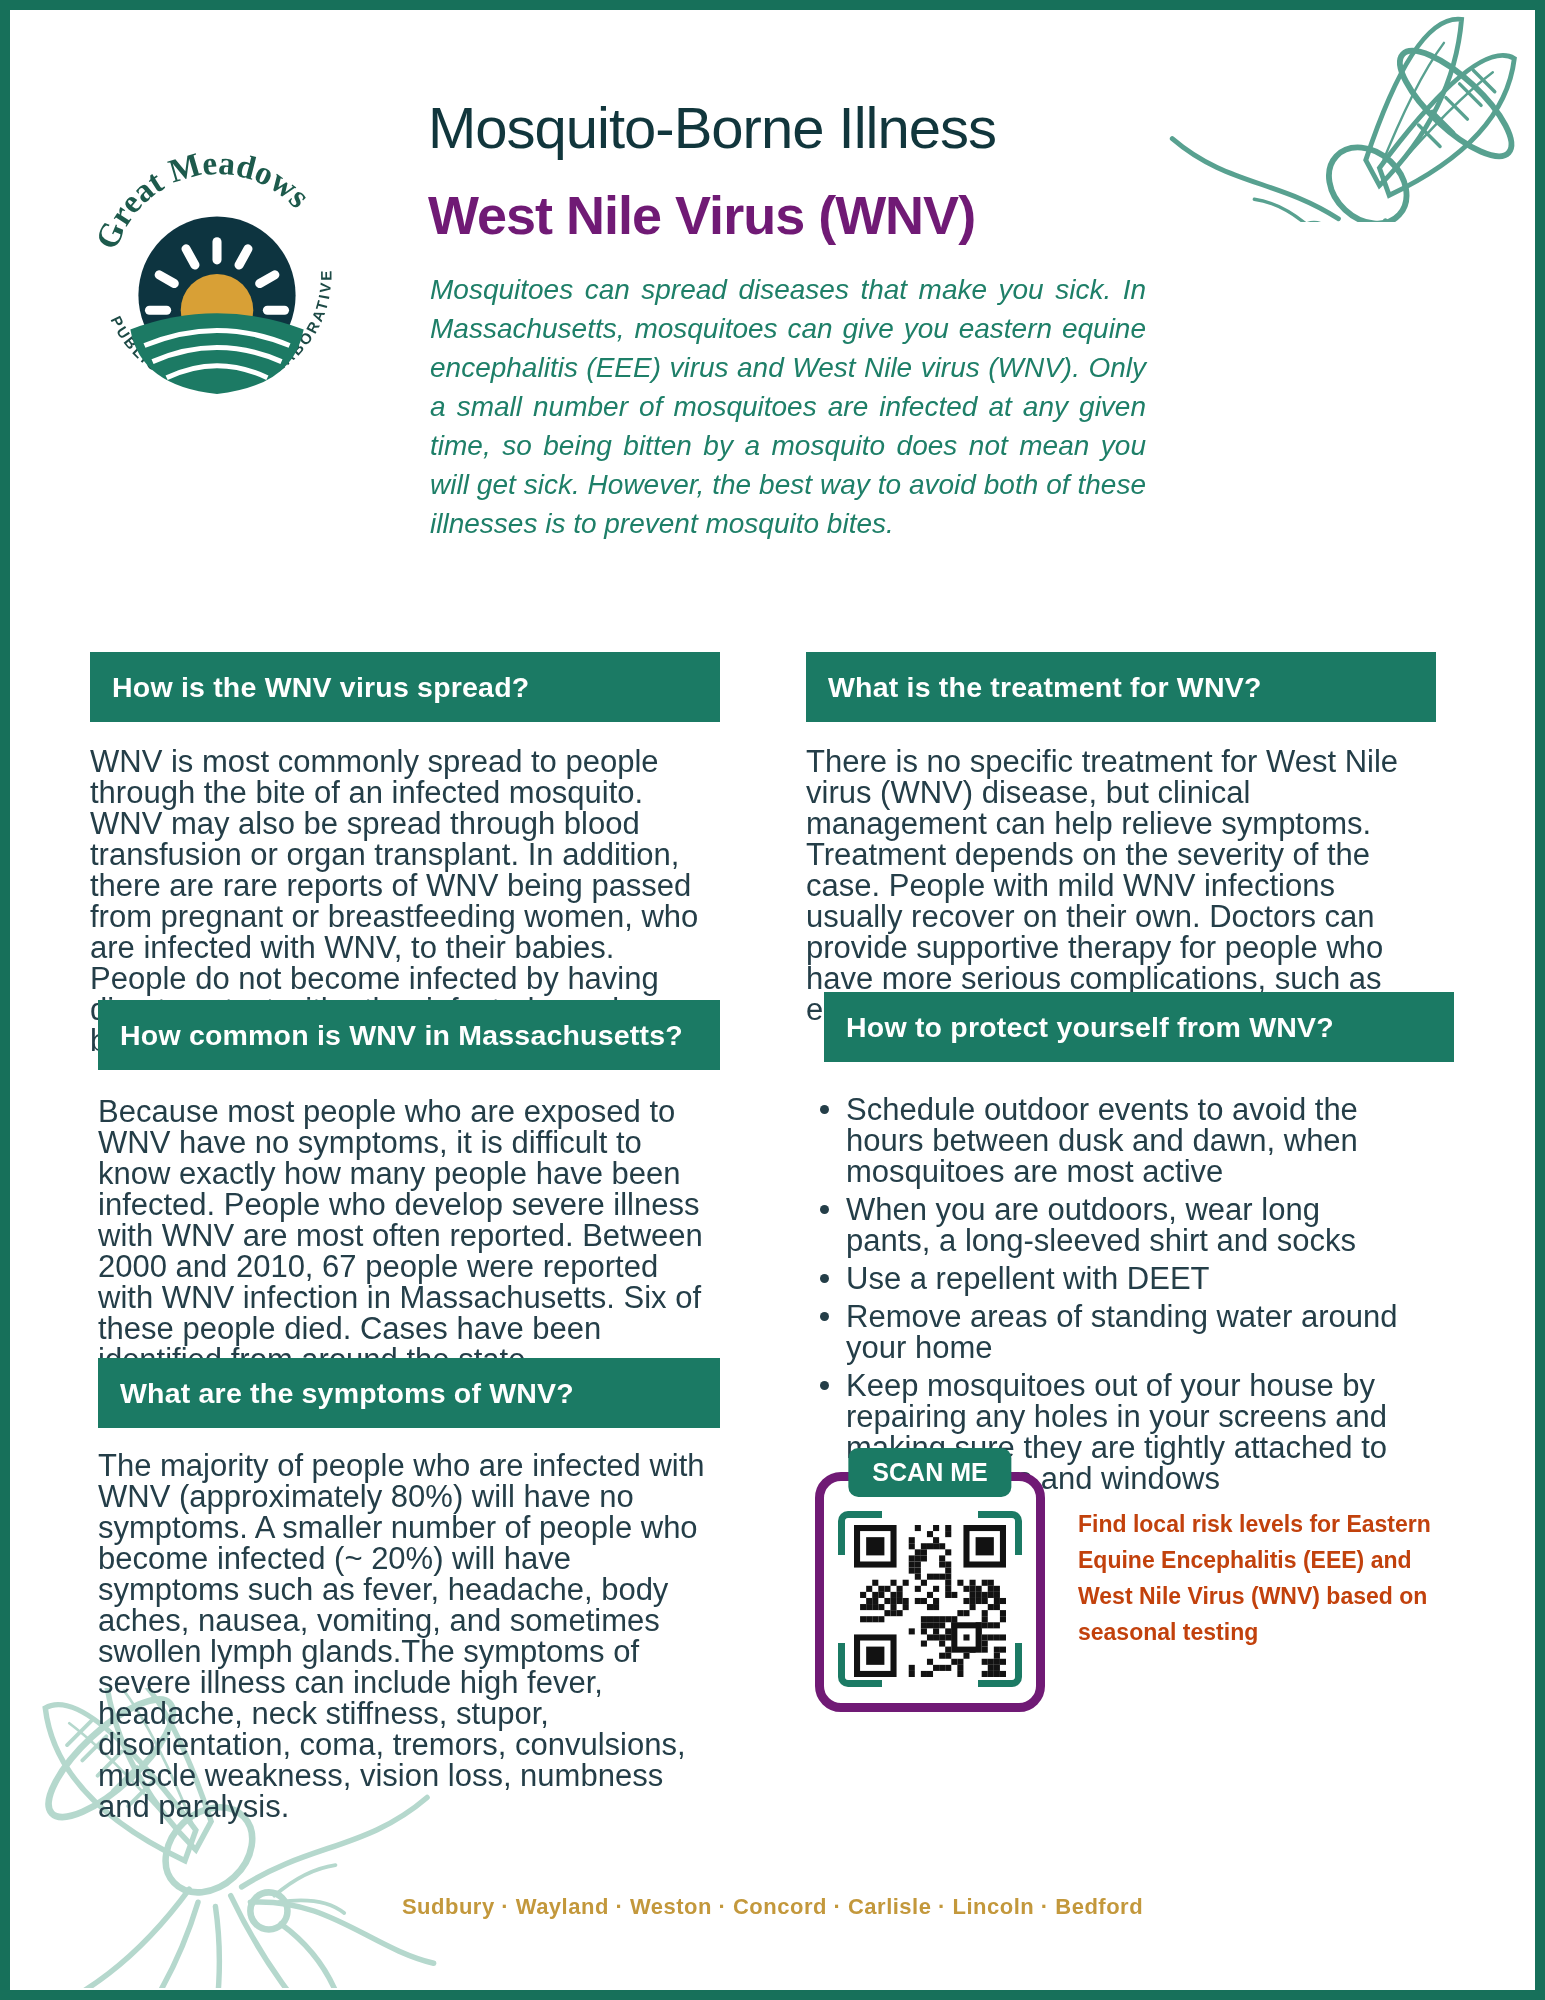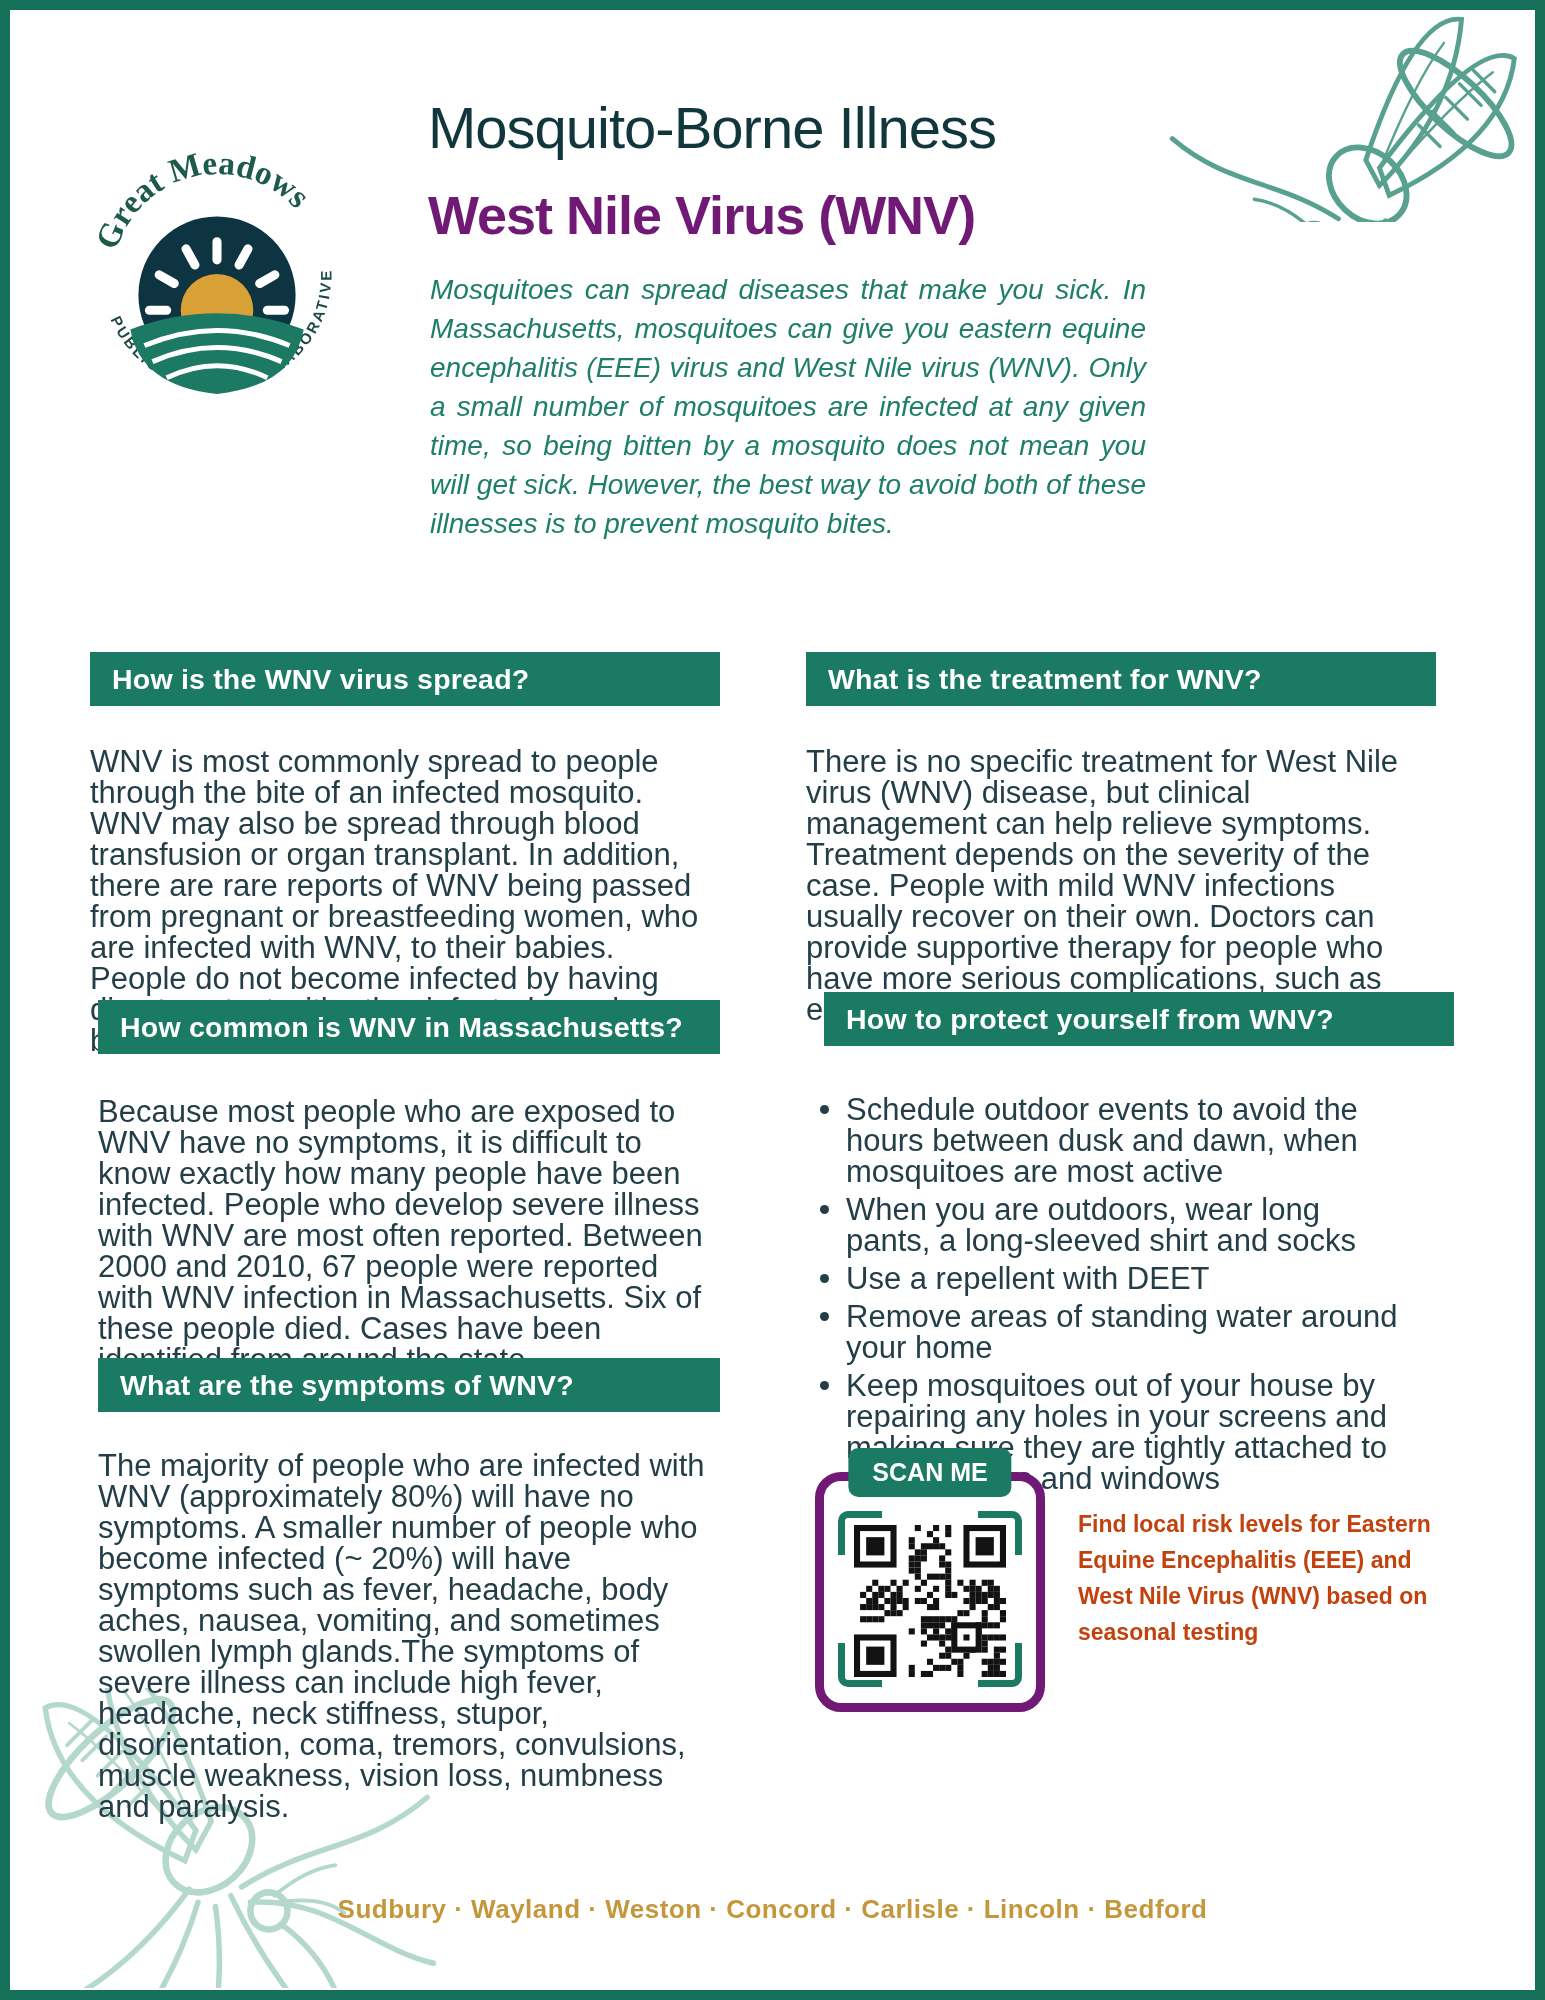--- a/index.html
+++ b/index.html
@@ -22,21 +22,21 @@
     position:absolute;left:428px;top:184px;z-index:10;
     font-size:54px;font-weight:800;letter-spacing:-1px;color:#701a75;
   }
   .intro{
     position:absolute;left:430px;top:270px;width:716px;z-index:10;
     font-size:28px;font-style:italic;line-height:39px;color:#1e7f68;
     text-align:justify;
   }
   
   .sec-header{
-    position:absolute;height:54px;background:#1b7a64;color:#ffffff;z-index:10;
+    position:absolute;height:70px;background:#1b7a64;color:#ffffff;z-index:10;
     display:flex;align-items:center;padding-left:22px;box-sizing:border-box;
     font-size:28.5px;font-weight:800;letter-spacing:0.2px;
   }
   .sec-body{
     position:absolute;z-index:10;color:#243e48;
     font-size:31px;line-height:31px;
   }
   .h-spread   {left:90px;  top:652px;  width:630px;}
   .b-spread   {left:90px;  top:746px;  width:614px;}
   .h-common   {left:98px;  top:1000px; width:622px;}
@@ -69,21 +69,21 @@
   .qr-corner.tr{right:14px;top:30px;border-left:none;border-bottom:none;border-top-right-radius:10px;}
   .qr-corner.bl{left:14px;bottom:16px;border-right:none;border-top:none;border-bottom-left-radius:10px;}
   .qr-corner.br{right:14px;bottom:16px;border-left:none;border-top:none;border-bottom-right-radius:10px;}
   .qr-caption{
     position:absolute;left:1078px;top:1506px;width:374px;z-index:10;
     font-size:23px;font-weight:800;line-height:36px;color:#c2410c;
   }
   
   .footer-towns{
     position:absolute;left:0;top:1894px;width:100%;z-index:20;
-    text-align:center;font-size:26px;font-weight:800;color:#c3983c;letter-spacing:0.5px;
+    text-align:center;font-size:22px;font-weight:800;color:#c3983c;letter-spacing:0.5px;
   }
   
   .mosq-tr{position:absolute;top:10px;right:10px;width:500px;height:212px;overflow:hidden;color:#58a190;z-index:1;}
   .mosq-tr svg{position:absolute;top:-16px;right:-36px;width:430px;height:430px;transform:scaleX(-1);}
   .mosq-bl{position:absolute;left:10px;bottom:12px;width:560px;height:300px;overflow:hidden;color:#b5d8cd;z-index:1;}
   .mosq-bl svg{position:absolute;left:-28px;top:-52px;width:480px;height:480px;}
   .hidden-defs{position:absolute;width:0;height:0;overflow:hidden;}
 </style>
 </head>
 <body>

